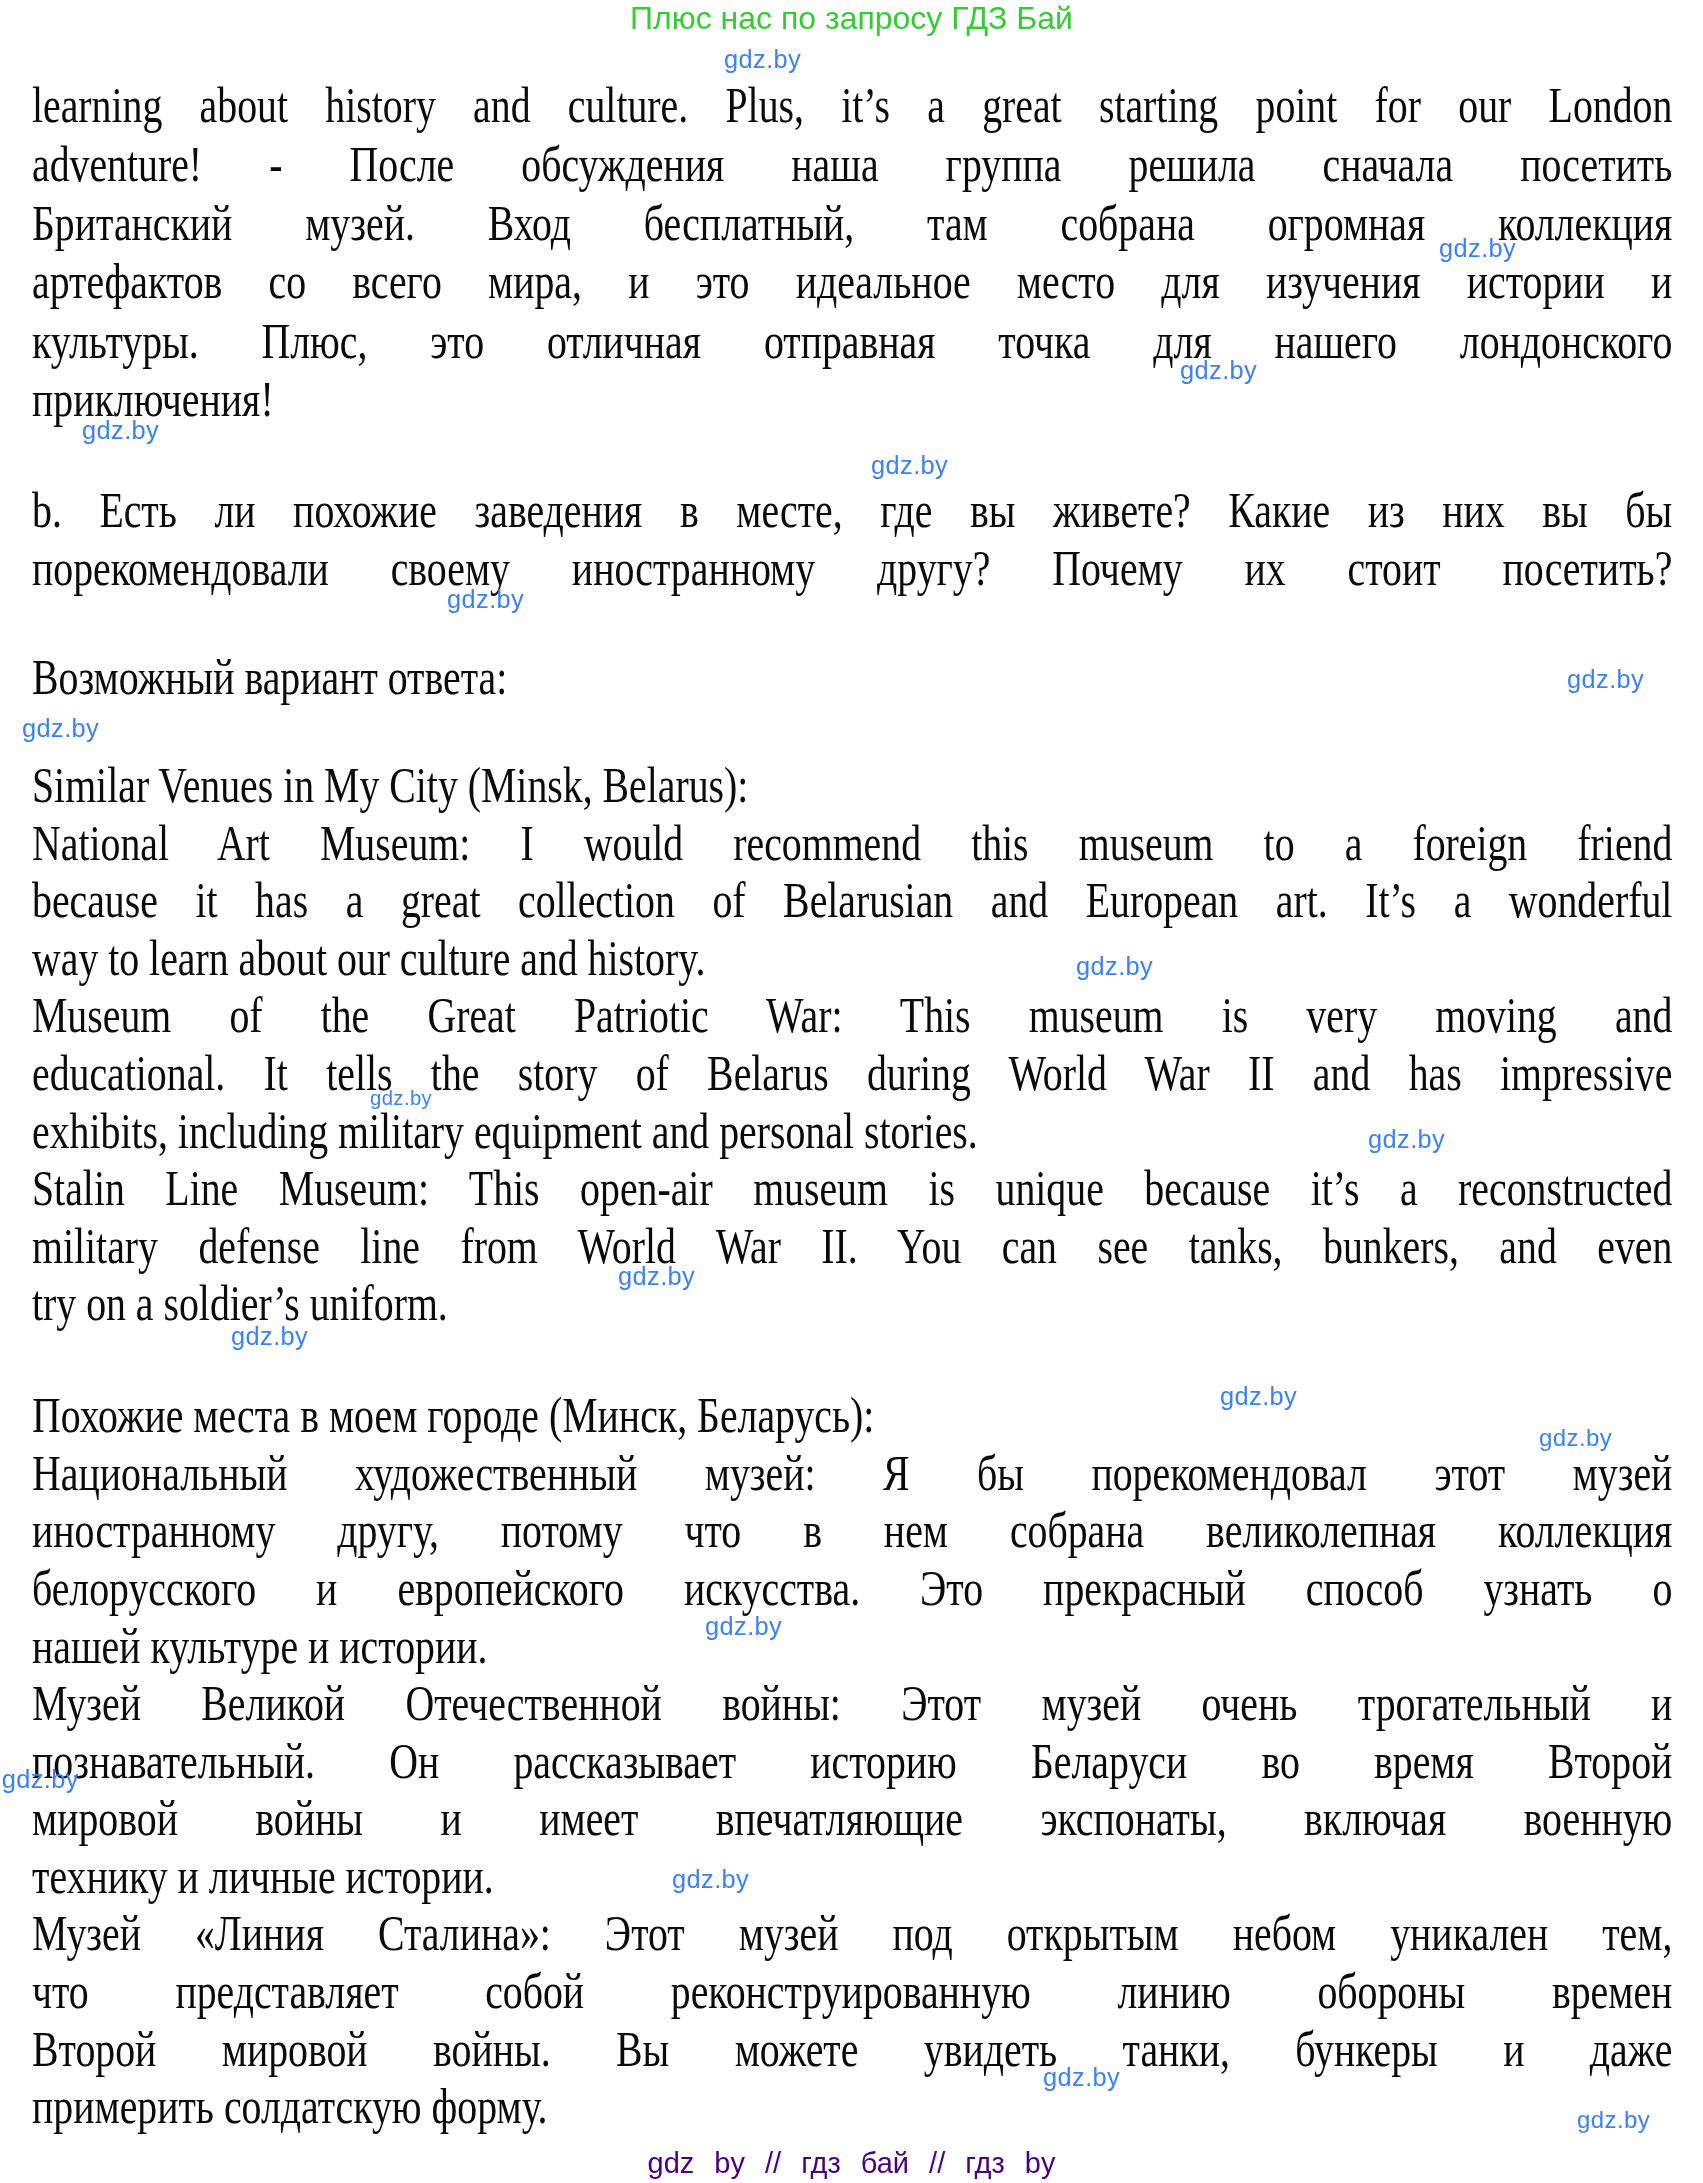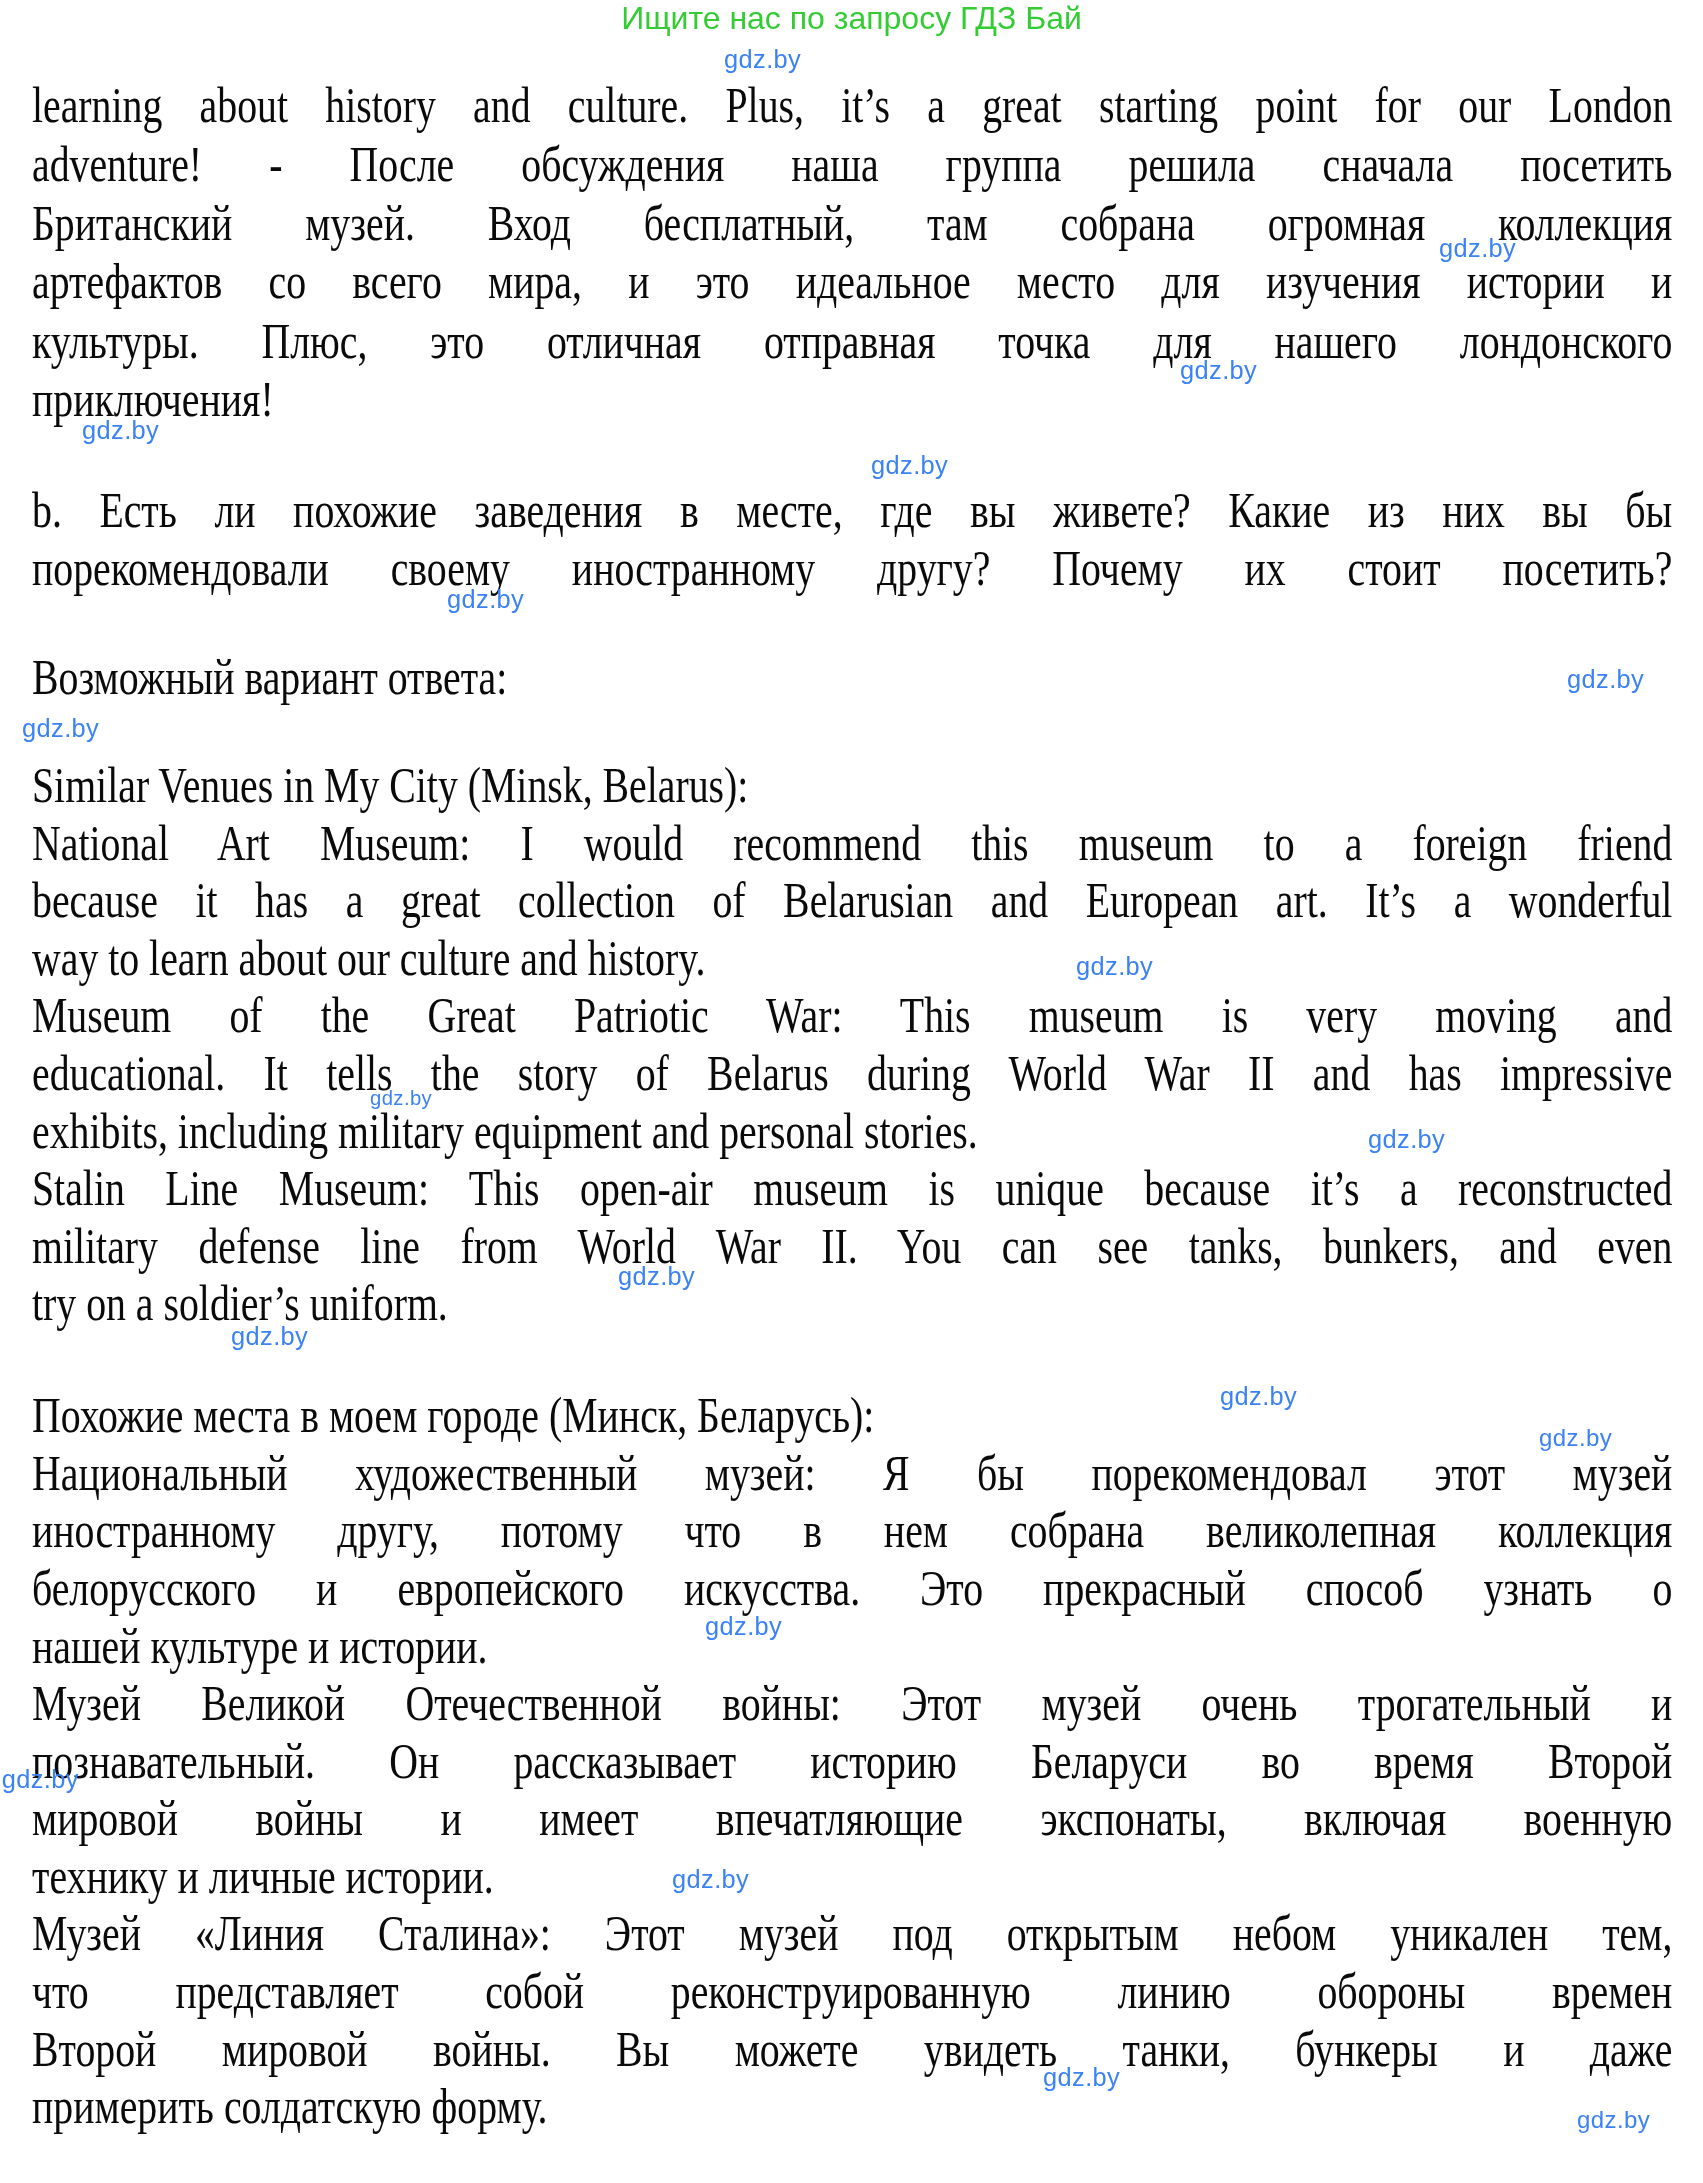--- a/index.html
+++ b/index.html
@@ -54,21 +54,21 @@
     line-height: 1;
     color: #4b0082;
     word-spacing: 12px;
   }
 </style>
 </head>
 <body>
 
 <div id="page">
 
-  <div id="promo-banner" style="color: rgb(51, 204, 51);">Ищите нас по запросу ГДЗ Бай</div>
+  <div id="promo-banner" style="color: rgb(51, 204, 51);">Плюс нас по запросу ГДЗ Бай</div>
 
   <div>
     <div class="ln jl" style="top:77px">learning about history and culture. Plus, it’s a great starting point for our London</div>
     <div class="ln jl" style="top:136px">adventure! - После обсуждения наша группа решила сначала посетить</div>
     <div class="ln jl" style="top:195px">Британский музей. Вход бесплатный, там собрана огромная коллекция</div>
     <div class="ln jl" style="top:253px">артефактов со всего мира, и это идеальное место для изучения истории и</div>
     <div class="ln jl" style="top:313px">культуры. Плюс, это отличная отправная точка для нашего лондонского</div>
     <div class="ln" style="top:371px">приключения!</div>
   </div>
 
@@ -124,15 +124,16 @@
     <span class="wm" style="left:231px;  top:1324px">gdz.by</span>
     <span class="wm" style="left:1220px; top:1384px">gdz.by</span>
     <span class="wm mid" style="left:1539px; top:1426px">gdz.by</span>
     <span class="wm" style="left:705px;  top:1614px">gdz.by</span>
     <span class="wm" style="left:1.7px;    top:1767px">gdz.by</span>
     <span class="wm" style="left:672px;  top:1867px">gdz.by</span>
     <span class="wm" style="left:1043px; top:2065px">gdz.by</span>
     <span class="wm mid" style="left:1577px; top:2108px">gdz.by</span>
   </div>
 
+  <div id="footer-links" style="color: rgb(75, 0, 130);">gdz by // гдз бай // гдз by</div>
 
 </div>
 
 
 </body></html>

